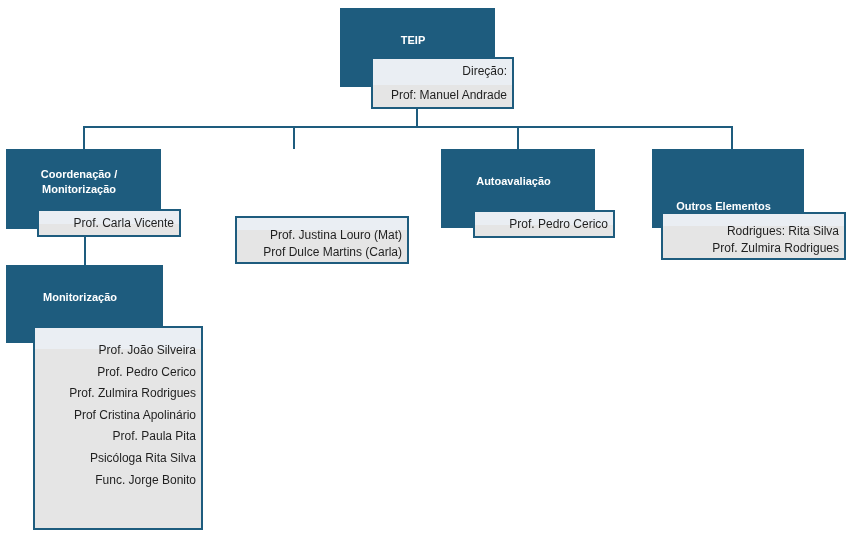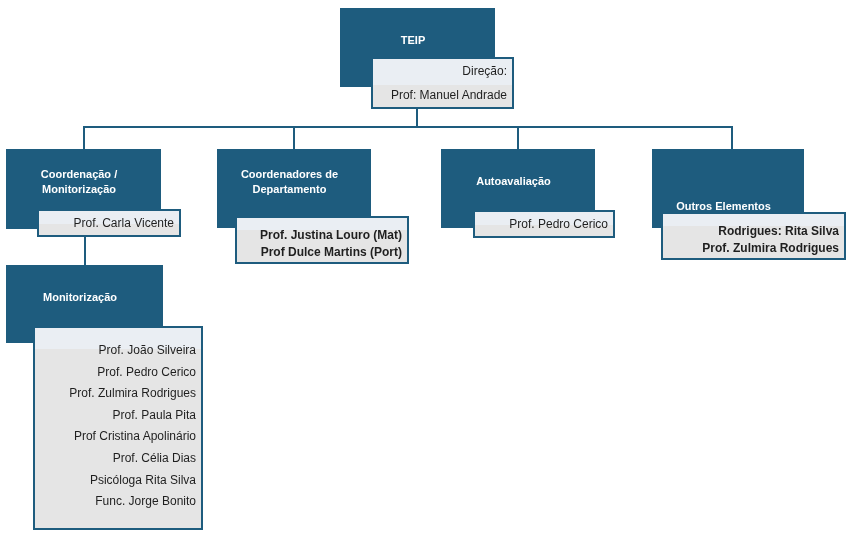--- a/index.html
+++ b/index.html
@@ -49,21 +49,21 @@
   .members {
     position: relative;
     text-align: right;
     padding-right: 5px;
   }
   .member-line { white-space: nowrap; }
 
   .sub-direcao .members       { padding-top: 0; }
   .sub-direcao .member-line   { line-height: 24px; }
   .sub-justina .members,
-  .sub-outros  .members       { padding-top: 9px; font-weight: bold; }
+  .sub-outros  .members       { padding-top: 9px; }
   .sub-justina .member-line,
   .sub-outros  .member-line   { line-height: 17px; }
   .sub-monitorizacao .members { padding-top: 12px; }
   .sub-monitorizacao .member-line { line-height: 21.6px; }
 
   
   .sub-single .members {
     padding-top: 0;
     height: 100%;
     display: flex;
@@ -82,23 +82,20 @@
 <div class="canvas">
 
   <div class="dark-box" style="left:340px; top:8px; width:155px; height:79px;">
     <span>TEIP</span>
   </div>
 
   <div class="dark-box" style="left:6px; top:149px; width:155px; height:80px;">
     <span>Coordenação / Monitorização</span>
   </div>
 
-  <div class="dark-box" style="left:217px; top:149px; width:154px; height:79px;">
-    <span>Coordenadores de Departamento</span>
-  </div>
 
   <div class="dark-box" style="left:441px; top:149px; width:154px; height:79px;">
     <span>Autoavaliação</span>
   </div>
 
   <div class="dark-box" style="left:652px; top:149px; width:152px; height:79px;align-items:flex-end;">
     <span>Outros Elementos</span>
   </div>
 
   <div class="dark-box" style="left:6px; top:265px; width:157px; height:78px;">
@@ -125,21 +122,21 @@
     <div class="band" style="height:13px;"></div>
     <div class="members">
         <div class="member-line">Prof. Carla Vicente</div>
       </div>
   </div>
 
   <div class="sub-box sub-justina" style="left:235px; top:216px; width:174px; height:48px;">
     <div class="band" style="height:12px;"></div>
     <div class="members">
         <div class="member-line">Prof. Justina Louro (Mat)</div>
-        <div class="member-line">Prof Dulce Martins (Port)</div>
+        <div class="member-line">Prof Dulce Martins (Carla)</div>
       </div>
   </div>
 
   <div class="sub-box sub-single" style="left:473px; top:210px; width:142px; height:28px;">
     <div class="band" style="height:13px;"></div>
     <div class="members">
         <div class="member-line">Prof. Pedro Cerico</div>
       </div>
   </div>
 
@@ -150,21 +147,20 @@
         <div class="member-line">Prof. Zulmira Rodrigues</div>
       </div>
   </div>
 
   <div class="sub-box sub-monitorizacao" style="left:33px; top:326px; width:170px; height:204px;">
     <div class="band" style="height:21px;"></div>
     <div class="members">
         <div class="member-line">Prof. João Silveira</div>
         <div class="member-line">Prof. Pedro Cerico</div>
         <div class="member-line">Prof. Zulmira Rodrigues</div>
+        <div class="member-line">Prof Cristina Apolinário</div>
         <div class="member-line">Prof. Paula Pita</div>
-        <div class="member-line">Prof Cristina Apolinário</div>
-        <div class="member-line">Prof. Célia Dias</div>
         <div class="member-line">Psicóloga Rita Silva</div>
         <div class="member-line">Func. Jorge Bonito</div>
       </div>
   </div>
 
 </div>
 
 </body></html>

